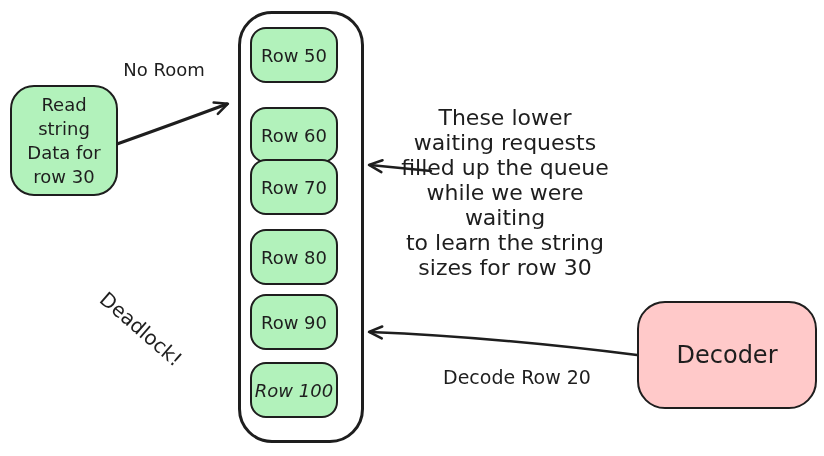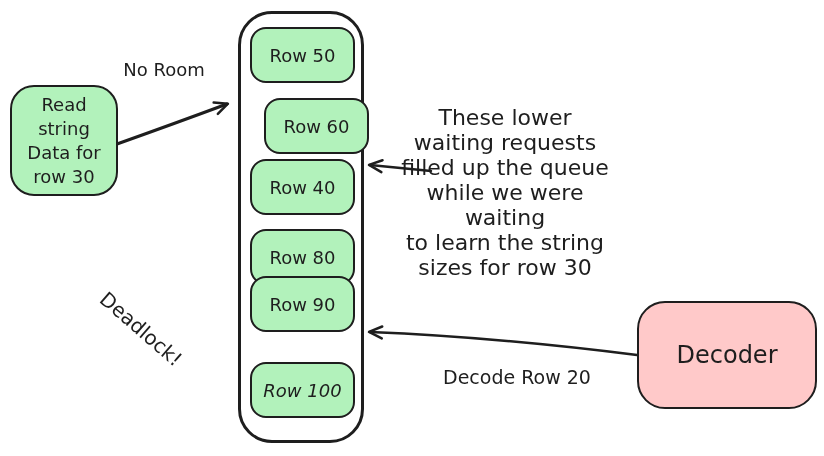--- a/index.html
+++ b/index.html
@@ -39,34 +39,34 @@
   .queue-container {
     left: 238px; top: 11px;
     width: 126px; height: 432px;
     background: #ffffff;
     border-width: 3px;
     border-radius: 34px;
   }
   .queue-row {
     position: absolute;
     left: 9px;
-    width: 105px; height: 56px;
+    width: 88px; height: 56px;
     background: #b2f2bb;
     border: 2.5px solid #1e1e1e;
     border-radius: 16px;
     display: flex;
     align-items: center;
     justify-content: center;
     font-size: 18px;
   }
   .row-0 { top: 13px; }
-  .row-1 { top: 84px; margin-left: 14px; }
+  .row-1 { top: 93px; }
   .row-2 { top: 145px; }
   .row-3 { top: 215px; }
-  .row-4 { top: 262px; }
+  .row-4 { top: 280px; }
   .row-5 { top: 348px; font-style: italic; }
   .decoder-box {
     left: 637px; top: 301px;
     width: 180px; height: 108px;
     background: #ffc9c9;
     border-radius: 28px;
     display: flex;
     align-items: center;
     justify-content: center;
     font-size: 24px;
@@ -123,21 +123,21 @@
     <div>string</div>
     <div>Data for</div>
     <div>row 30</div>
   </div>
 
   <div class="label no-room-label">No Room</div>
 
   <div class="shape queue-container">
     <div class="queue-row row-0">Row 50</div>
     <div class="queue-row row-1">Row 60</div>
-    <div class="queue-row row-2">Row 40</div>
+    <div class="queue-row row-2">Row 70</div>
     <div class="queue-row row-3">Row 80</div>
     <div class="queue-row row-4">Row 90</div>
     <div class="queue-row row-5">Row 100</div>
   </div>
 
   <div class="annotation">
     <div>These lower</div>
     <div>waiting requests</div>
     <div>filled up the queue</div>
     <div>while we were waiting</div>

